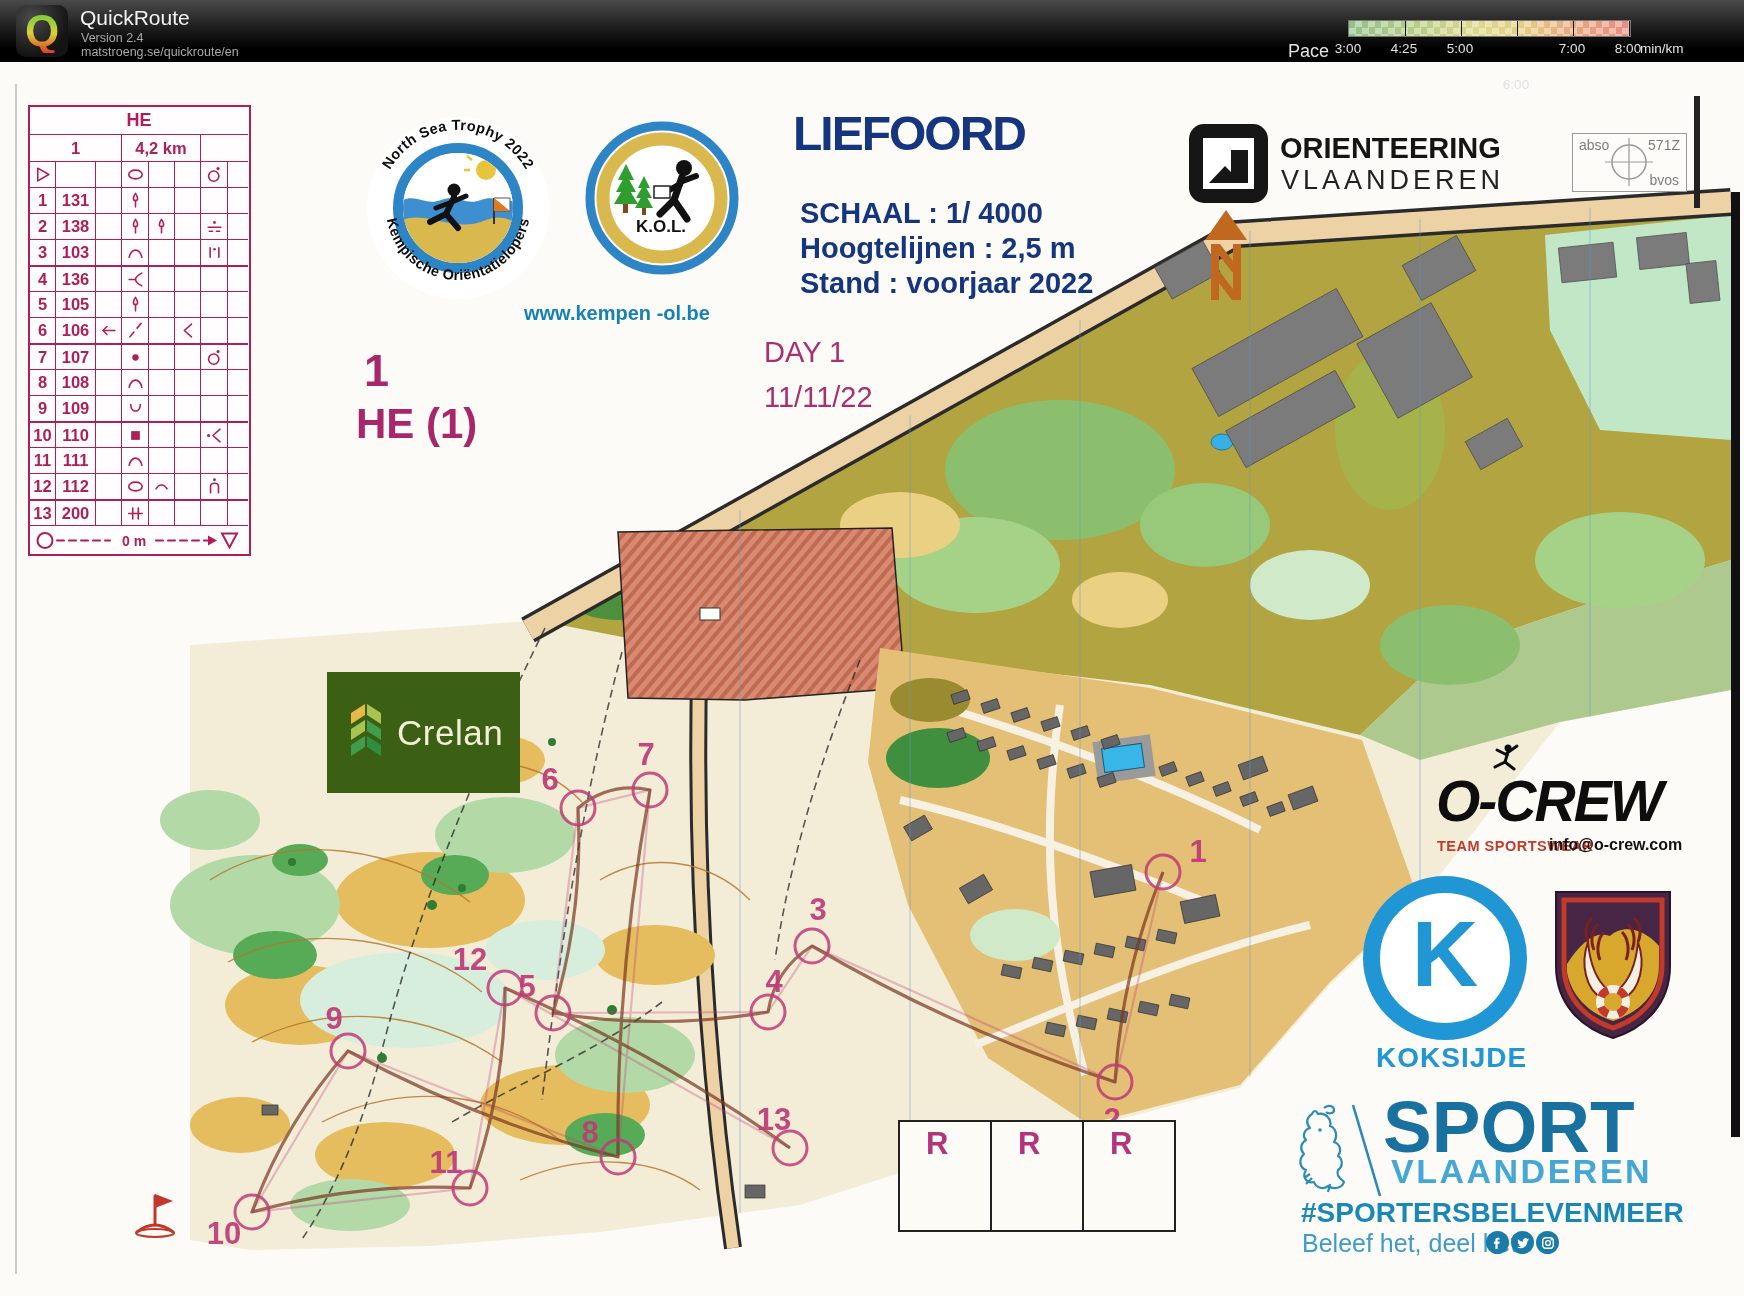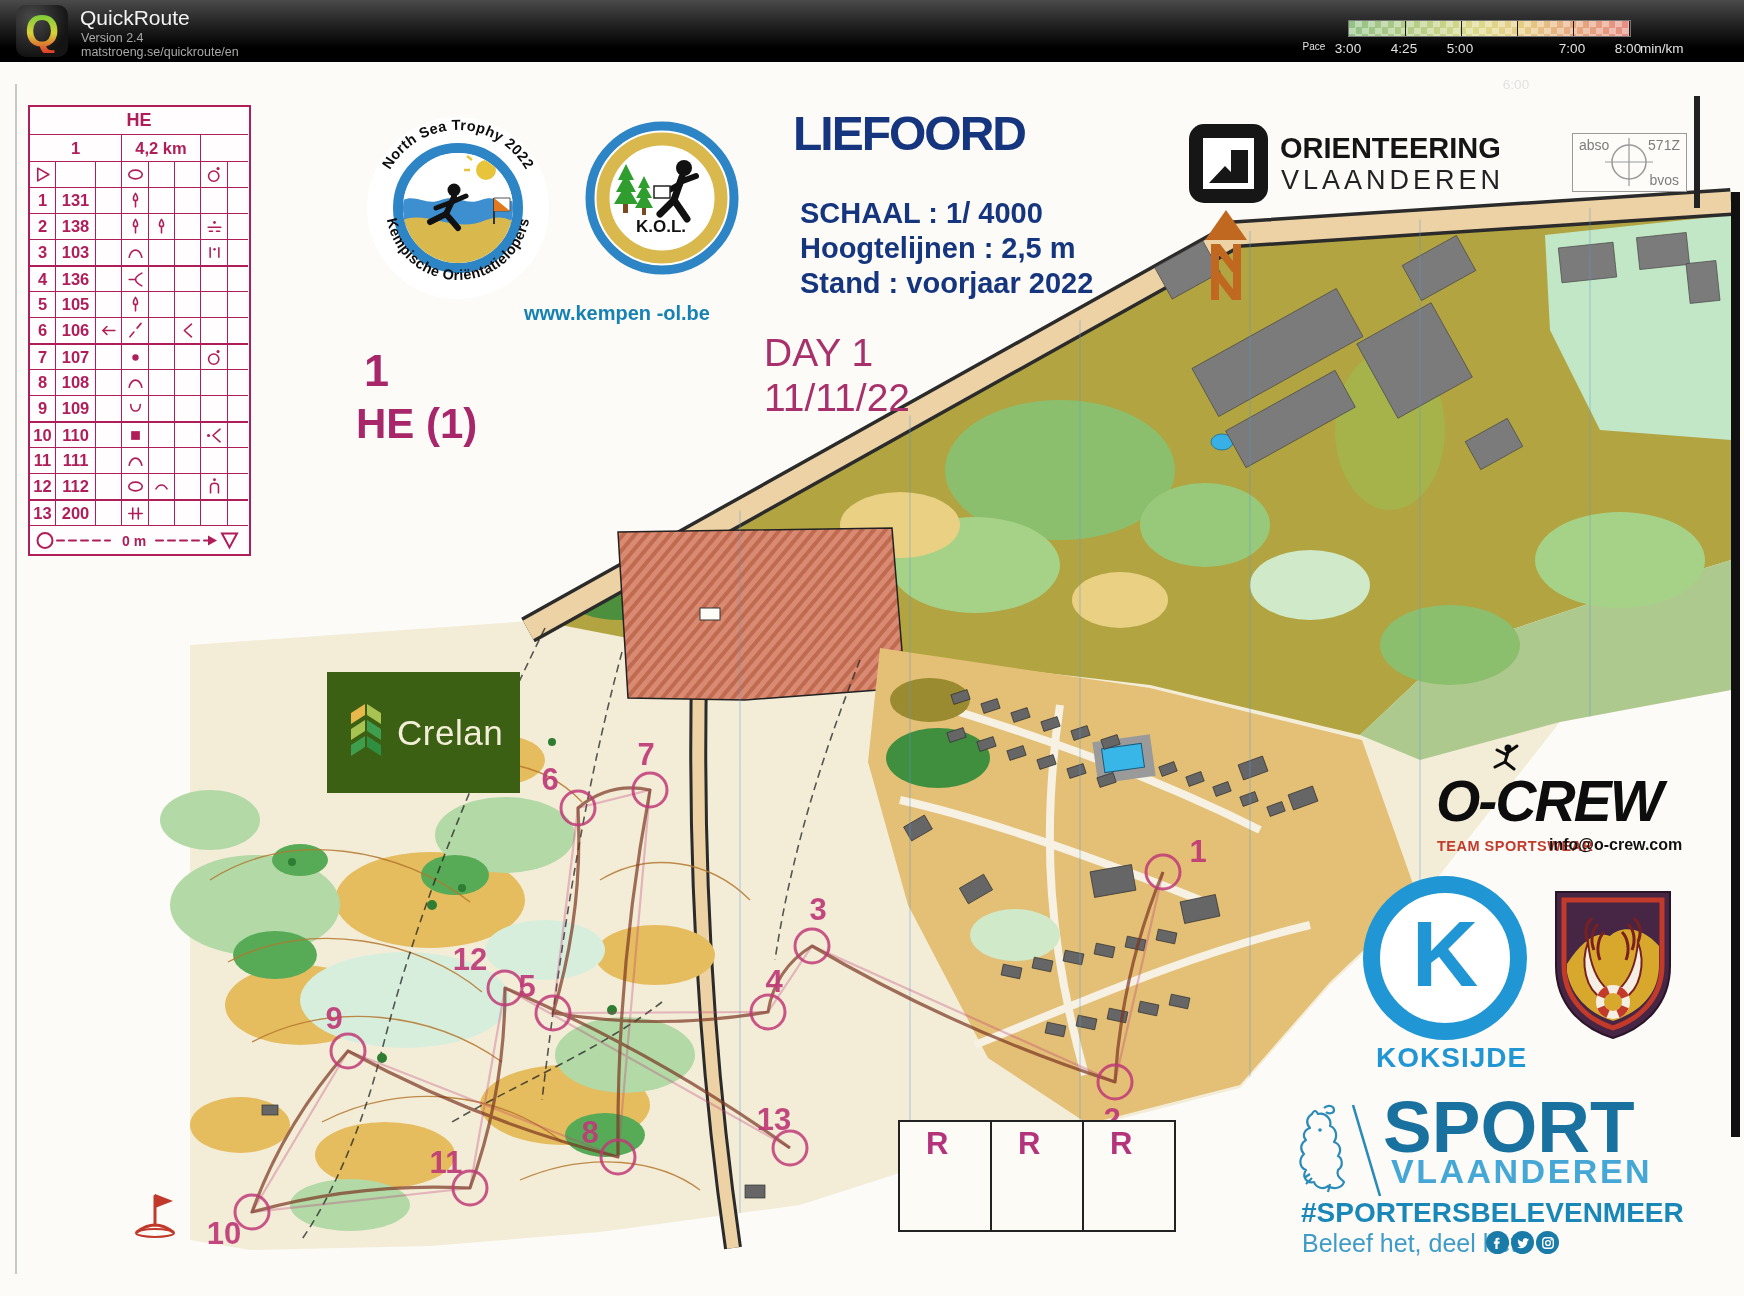--- a/index.html
+++ b/index.html
@@ -16,21 +16,21 @@
             -webkit-background-clip:text;background-clip:text;color:transparent;}
   .app-name{position:absolute;left:80px;top:6px;color:#f2f2f2;font-size:21px;}
   .app-version{position:absolute;left:81px;top:31px;color:#a8a8a8;font-size:12.5px;}
   .app-url{position:absolute;left:81px;top:45px;color:#a8a8a8;font-size:12.5px;}
   .pace-legend{position:absolute;left:1288px;top:12px;width:440px;height:50px;}
   .pace-bar{position:absolute;left:60px;top:8px;width:281px;height:15px;border:1px solid #777;
             background-image:repeating-conic-gradient(rgba(255,255,255,.38) 0% 25%,rgba(0,0,0,0) 0% 50%),
             linear-gradient(90deg,#92c187 0%,#b8cd85 25%,#ddd98a 45%,#e6cc84 62%,#e6a87e 80%,#e58d82 100%);
             background-size:13px 13px,100% 100%;}
   .pace-tick{position:absolute;top:0;width:1px;height:15px;background:#1a1a1a;}
-  .pace-word{position:absolute;left:0;top:29px;width:52px;text-align:center;color:#e2e2e2;font-size:10px;}
+  .pace-word{position:absolute;left:0;top:29px;width:52px;text-align:left;color:#e2e2e2;font-size:18px;}
   .pace-lab{position:absolute;top:29px;transform:translateX(-50%);color:#e2e2e2;font-size:13.5px;}
   .pace-unit{position:absolute;left:352px;top:29px;color:#e2e2e2;font-size:13.5px;}
   
   .edge-left{position:absolute;left:15px;top:84px;width:2px;height:1190px;background:#c9c9c9;}
   .edge-right{position:absolute;left:1731px;top:192px;width:9px;height:945px;background:#101010;}
   .edge-topright{position:absolute;left:1694px;top:96px;width:6px;height:112px;background:#222;}
   
   #control-sheet{position:absolute;left:28px;top:105px;width:223px;background:#fffdfd;
                  border:2.5px solid #b01e59;display:grid;box-sizing:border-box;
                  grid-template-columns:26px 40px 26px 27px 26px 26px 27px 20px;}
@@ -47,21 +47,21 @@
   .cs-sym{width:19px;height:19px;}
   .cs-sym *{stroke:#b01e59;stroke-width:2;fill:none;stroke-linecap:round;stroke-linejoin:round;}
   .cs-sym .f{fill:#b01e59;stroke:none;}
   .cs-footsvg{width:210px;height:23px;}
   .cs-footsvg *{stroke:#b01e59;stroke-width:2;fill:none;stroke-linecap:round;}
   .cs-footsvg text{fill:#b01e59;stroke:none;font:bold 14px "Liberation Sans",sans-serif;}
   .cs-footsvg .f{fill:#b01e59;stroke:none;}
   
   .liefoord{position:absolute;left:793px;top:106px;font-size:48px;font-weight:bold;color:#15357e;letter-spacing:-2px;}
   .scale-lines{position:absolute;left:800px;top:196px;font-size:29px;font-weight:bold;color:#15357e;line-height:35px;}
-  .day-block{position:absolute;left:764px;top:330px;font-size:39px;color:#a8306b;line-height:45px;}
+  .day-block{position:absolute;left:764px;top:330px;font-size:29px;color:#a8306b;line-height:45px;}
   .website{position:absolute;left:524px;top:302px;font-size:20px;font-weight:bold;color:#1581b5;}
   .course-class{position:absolute;left:364px;top:345px;font-size:45px;font-weight:bold;color:#a8276b;}
   .course-name{position:absolute;left:356px;top:400px;font-size:42px;font-weight:bold;color:#a8276b;}
   
   .nst-logo{position:absolute;left:366px;top:112px;}
   .nst-arc{font:bold 14.5px "Liberation Sans",sans-serif;fill:#0d0d0d;letter-spacing:.4px;}
   .kol-logo{position:absolute;left:582px;top:118px;}
   .kol-text{font:bold 17px "Liberation Sans",sans-serif;fill:#111;}
   .ov-icon{position:absolute;left:1188px;top:123px;}
   .ov-line1{position:absolute;left:1280px;top:132px;font-size:29px;font-weight:bold;color:#151515;}

